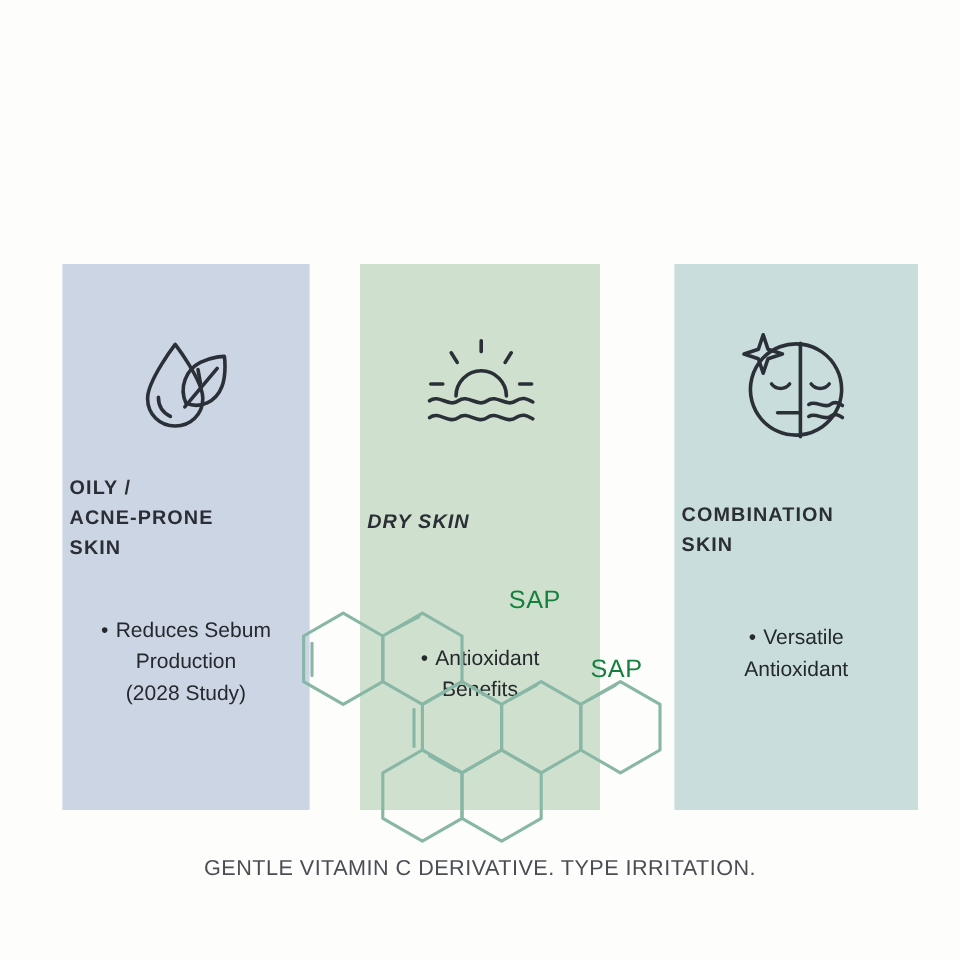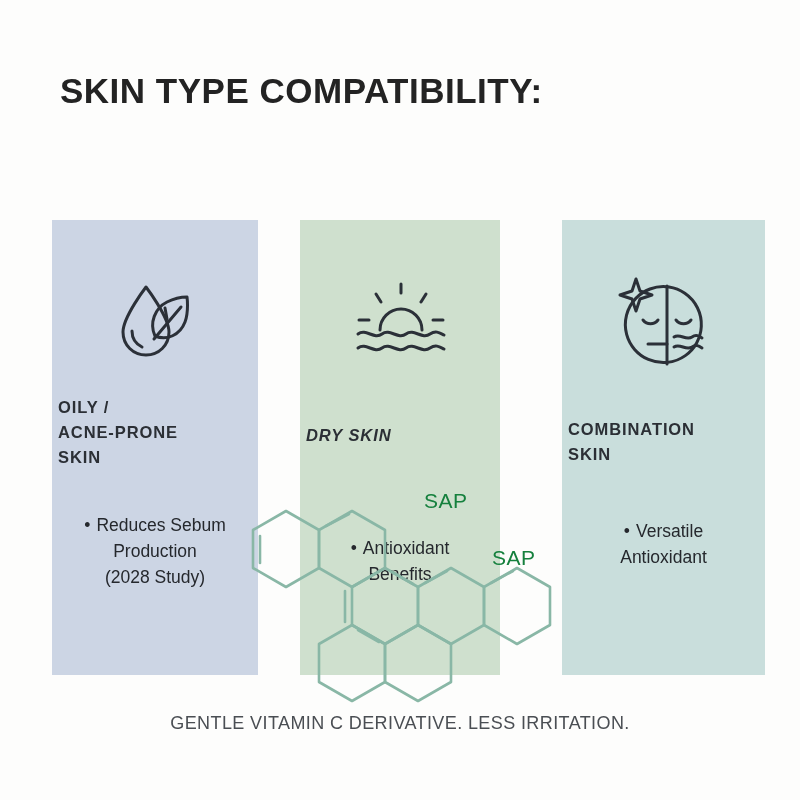--- a/index.html
+++ b/index.html
@@ -129,21 +129,20 @@
     letter-spacing: 0.4px;
     color: #4a4e53;
   }
 </style>
 </head>
 <body>
 
 <div id="canvas">
 
   <div id="title-block">
-    <div class="title-line">SKIN TYPE COMPATIBILITY:</div>
   </div>
 
   <div class="panel" id="panel-oily">
     <div class="icon-wrap">
       <span>
         <svg width="100" height="100" viewBox="0 0 100 100" fill="none" stroke="#2b3038" stroke-width="3" stroke-linecap="round" stroke-linejoin="round">
           <path d="M41 14 C41 14 18 44 18 59 C18 72.3 28.3 82 41 82 C53.7 82 64 72.3 64 59 C64 44 41 14 41 14 Z"></path>
           <path d="M27 58 C27 66 31 71 37 74"></path>
           <path d="M50 63 C44 50 50 35 62 29 C72 24 82 24 82 24 C82 24 84 38 80 49 C75 62 62 68 50 63 Z"></path>
           <path d="M49 66 L76 34"></path>
@@ -248,15 +247,15 @@
       <polygon points="137,174 170,155 203,174 203,212 170,231 137,212"></polygon>
 
       <path d="M97 121 L97 152"></path>
       <path d="M144 102 L165 114"></path>
       <path d="M110 160 L131 172"></path>
     </svg>
   </div>
   <div class="sap-tag" id="sap-tag-1">SAP</div>
   <div class="sap-tag" id="sap-tag-2">SAP</div>
 
-  <div id="footer">GENTLE VITAMIN C DERIVATIVE. LESS IRRITATION.</div>
+  <div id="footer">GENTLE VITAMIN C DERIVATIVE. TYPE IRRITATION.</div>
 
 </div>
 
 </body></html>

